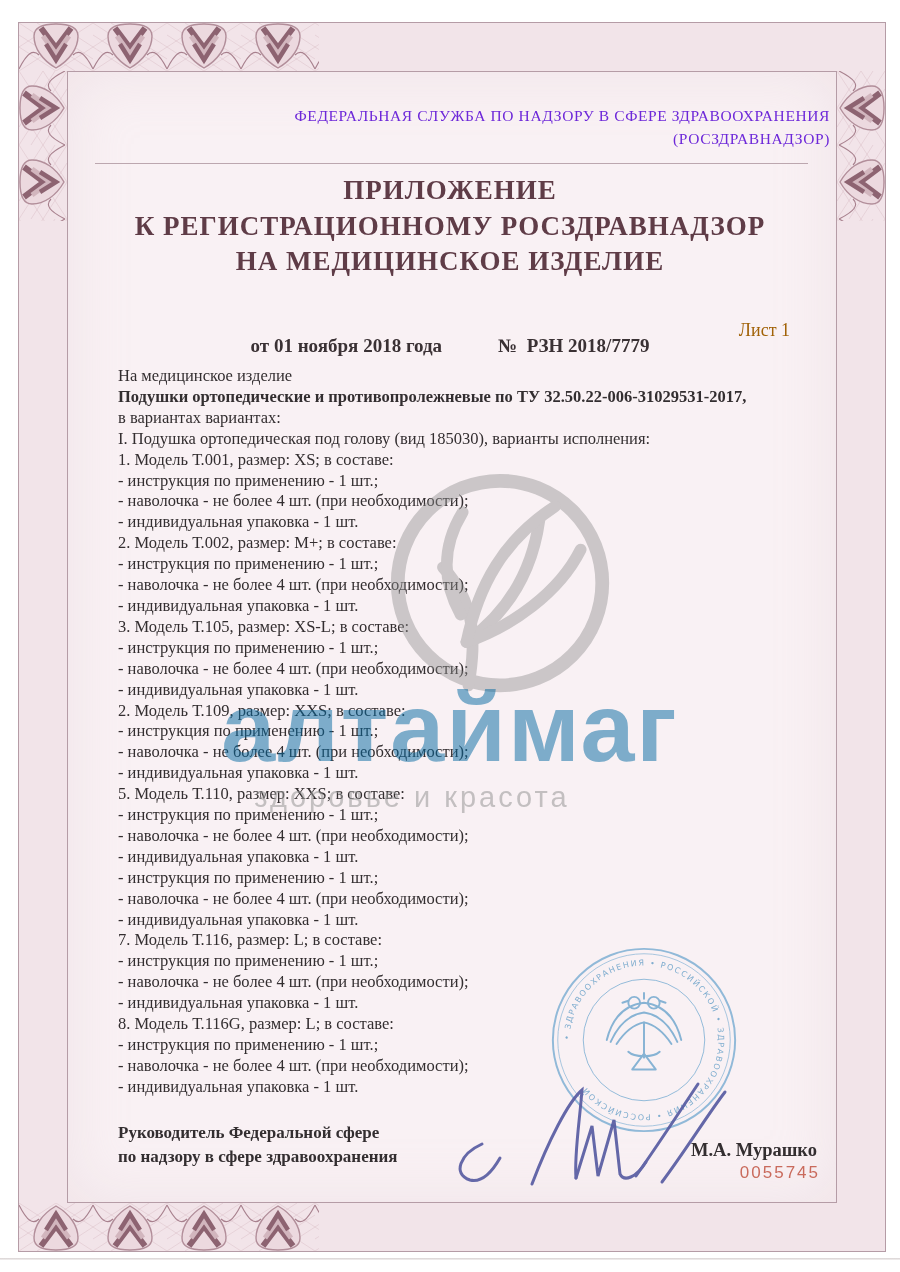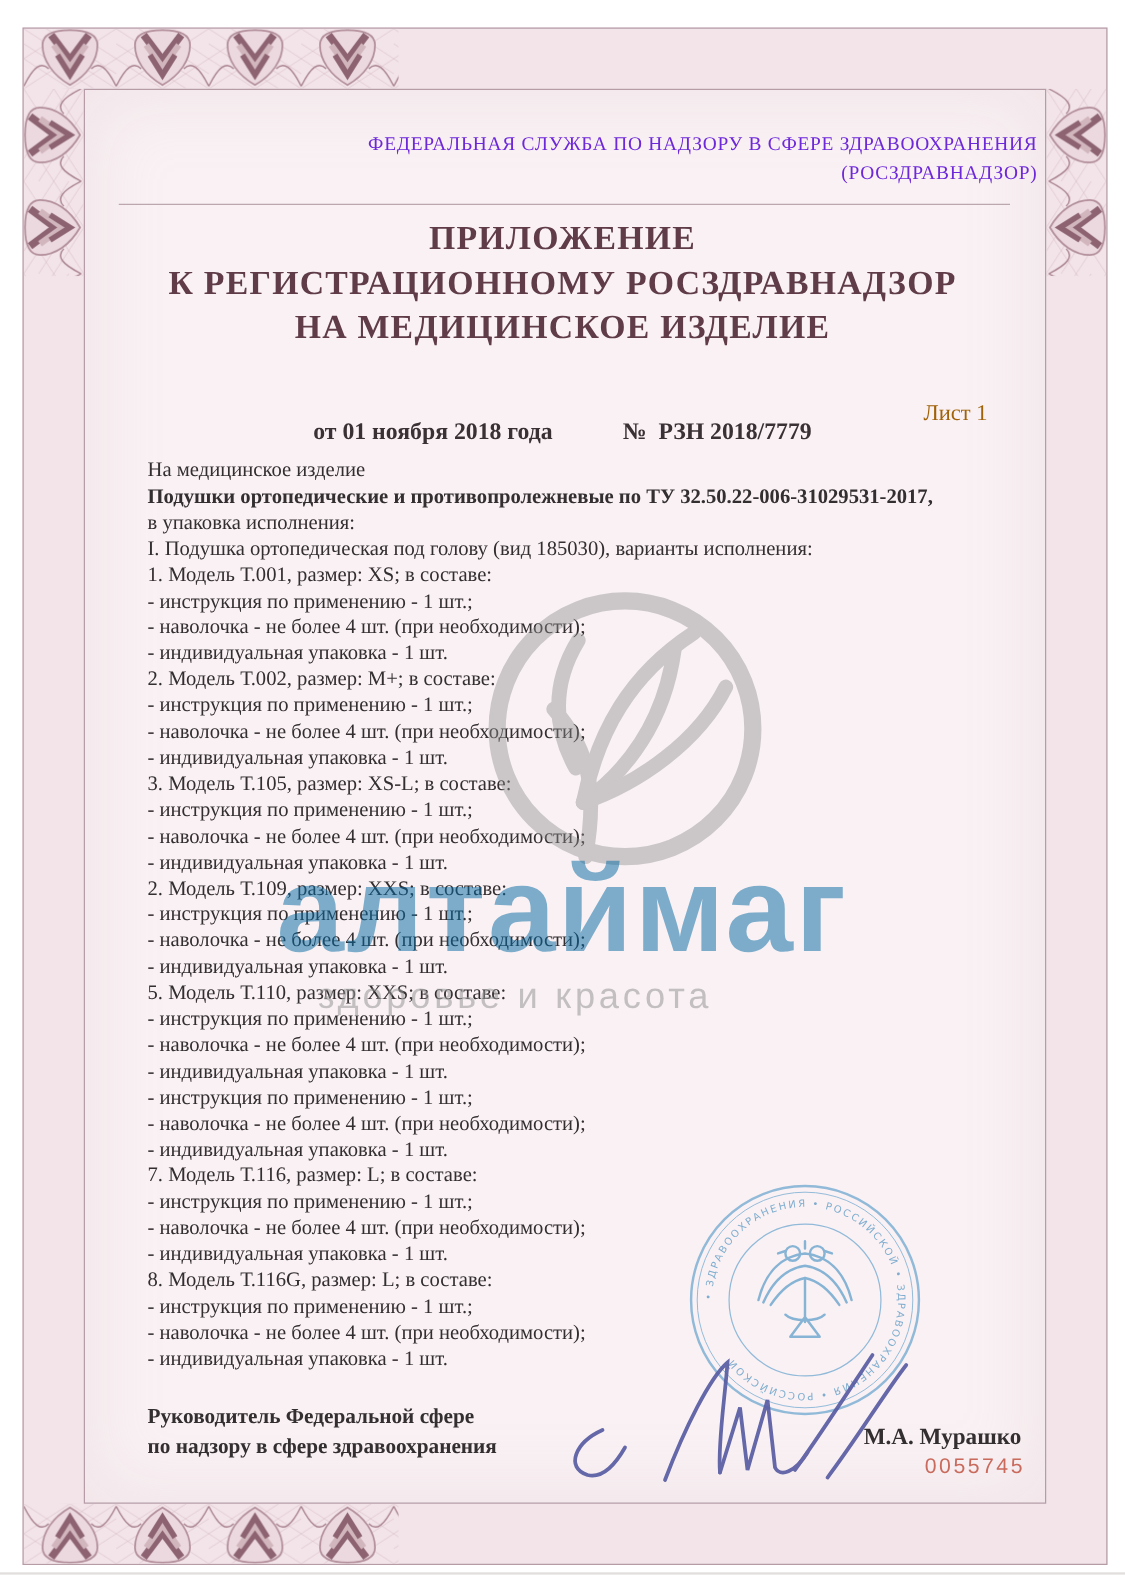--- a/index.html
+++ b/index.html
@@ -111,21 +111,21 @@
 
   <div class="date-row">
     <span>от 01 ноября 2018 года</span>
     <span>№  РЗН 2018/7779</span>
   </div>
   <div class="sheet-label">Лист 1</div>
 
   <div class="doc-body">
     <div class="bline">На медицинское изделие</div>
     <div class="bline bold">Подушки ортопедические и противопролежневые по ТУ 32.50.22-006-31029531-2017,</div>
-    <div class="bline">в упаковка исполнения:</div>
+    <div class="bline">в вариантах вариантах:</div>
     <div class="bline">I. Подушка ортопедическая под голову (вид 185030), варианты исполнения:</div>
 
     <div class="bline">1. Модель Т.001, размер: XS; в составе:</div>
     <div class="bline">- инструкция по применению - 1 шт.;</div>
     <div class="bline">- наволочка - не более 4 шт. (при необходимости);</div>
     <div class="bline">- индивидуальная упаковка - 1 шт.</div>
 
     <div class="bline">2. Модель Т.002, размер: M+; в составе:</div>
     <div class="bline">- инструкция по применению - 1 шт.;</div>
     <div class="bline">- наволочка - не более 4 шт. (при необходимости);</div>

